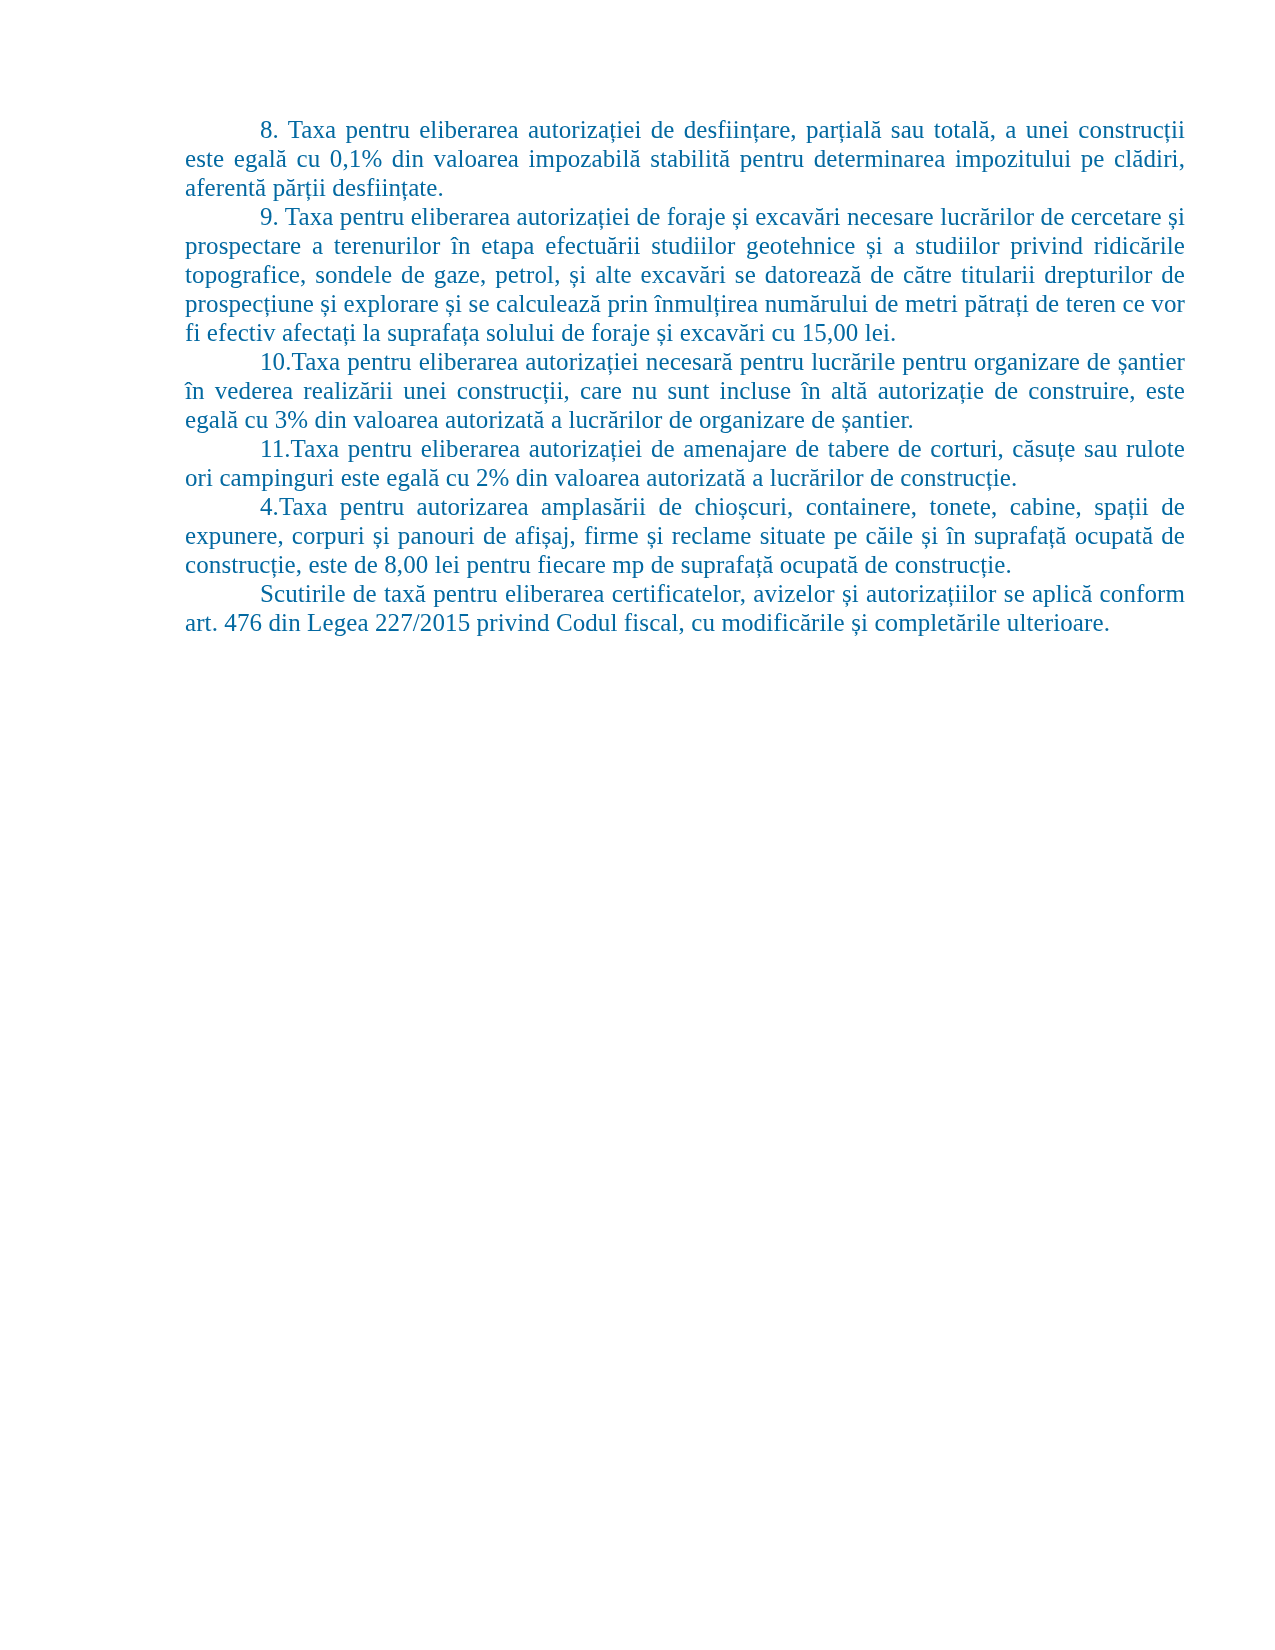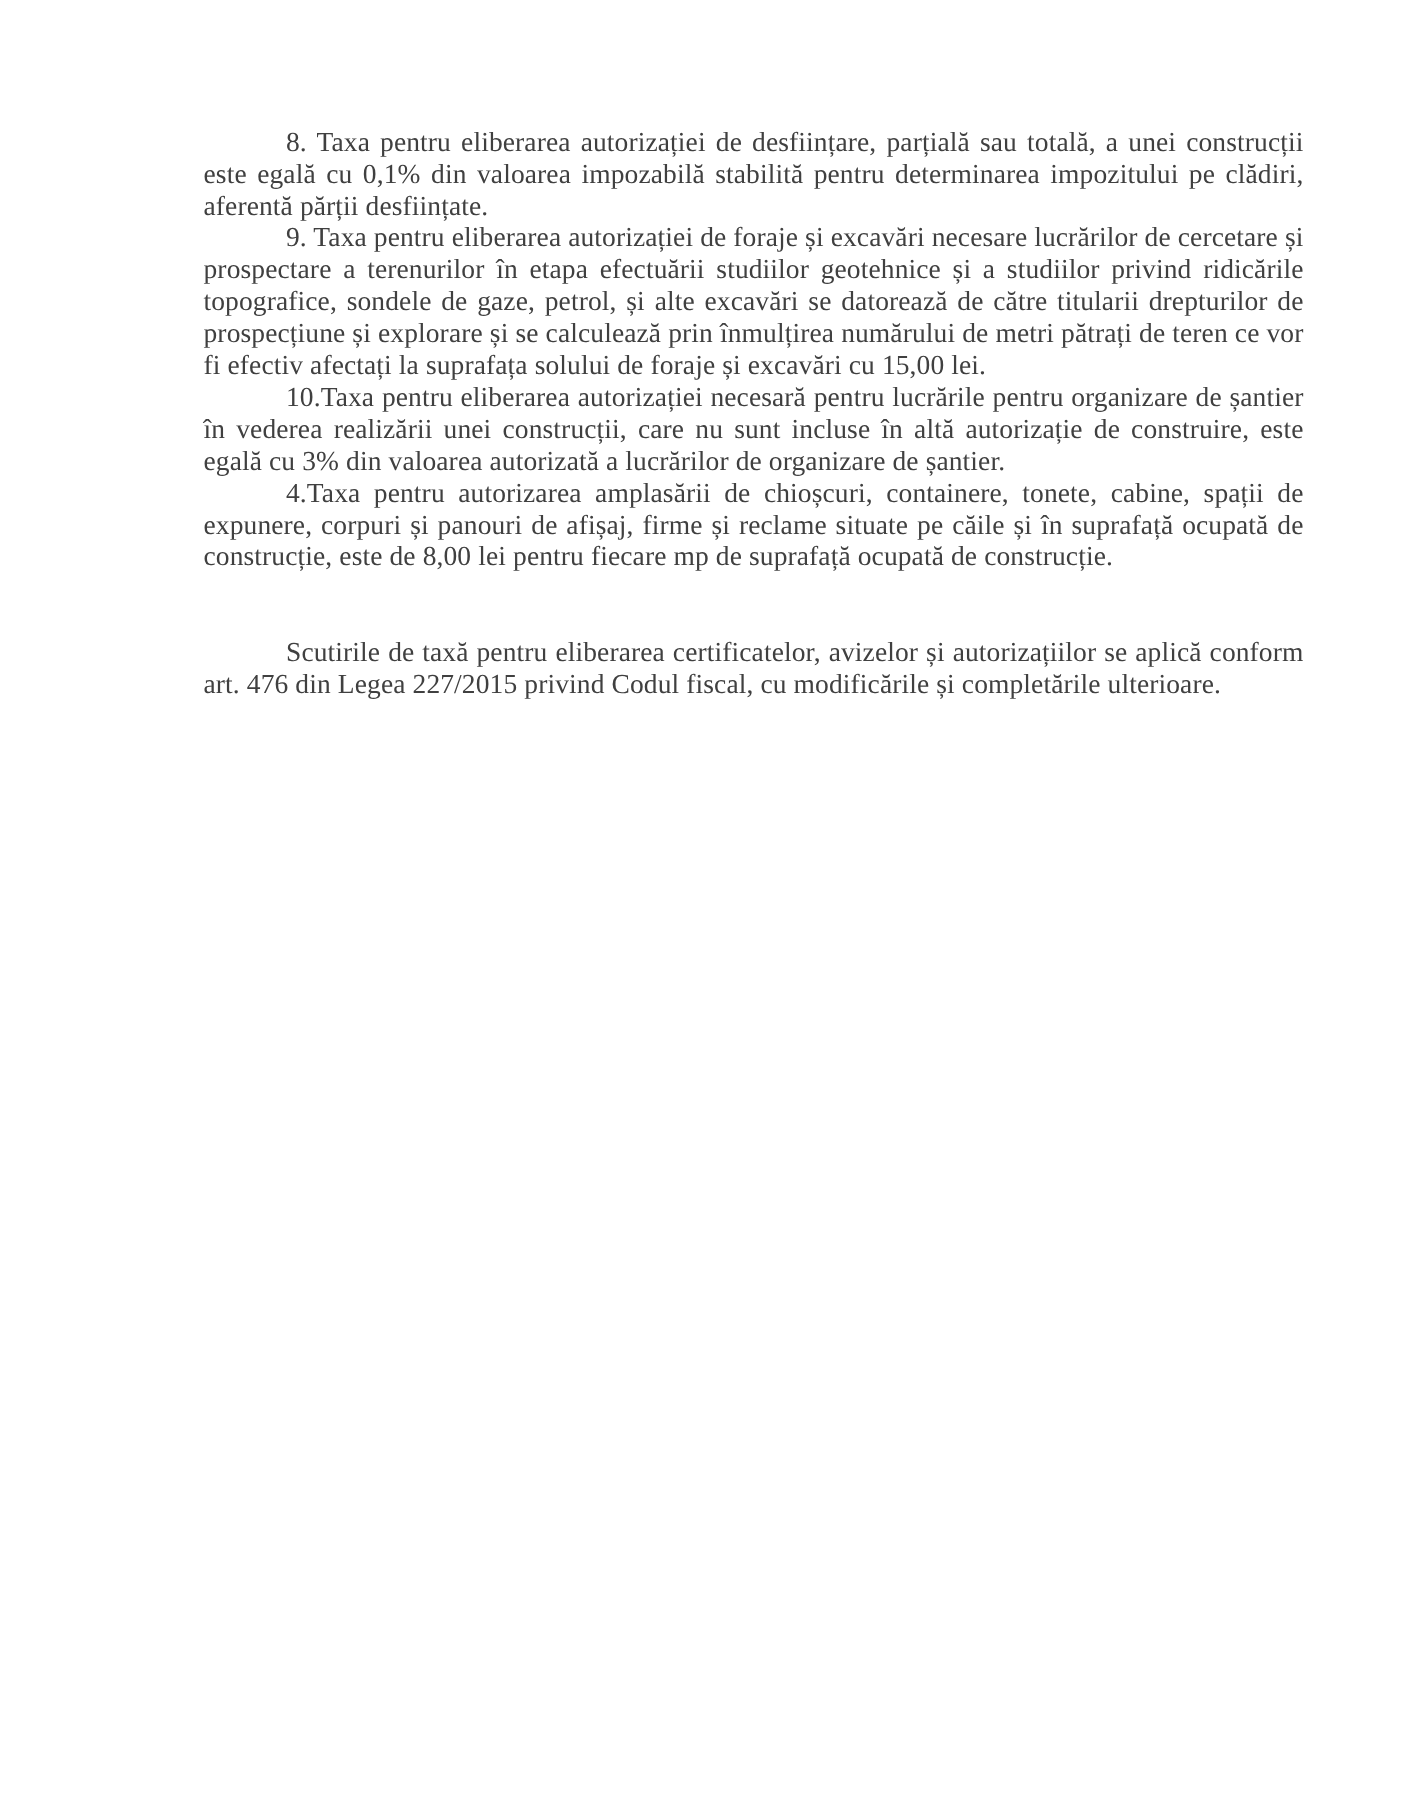--- a/index.html
+++ b/index.html
@@ -5,48 +5,48 @@
   html, body {
     margin: 0;
     padding: 0;
     background: #ffffff;
   }
   .page {
     position: relative;
     width: 1275px;
     height: 1650px;
     background: #ffffff;
-    color: #404040;
+    color: #0369a1;
     font-family: "Liberation Serif", "DejaVu Serif", serif;
     overflow: hidden;
   }
   .content {
     position: absolute;
     left: 185px;
     top: 115px;
     width: 1000px;
   }
   .content p {
     margin: 0;
     font-size: 25px;
     line-height: 29px;
     text-align: justify;
     text-indent: 75px;
     letter-spacing: 0.1px;
   }
   .content p + p {
   }
   .content p.closing {
-    margin-top: 58px;
   }
 </style>
 </head>
 <body>
 
 <div class="page">
   <div class="content">
     <p>8. Taxa pentru eliberarea autorizației de desființare, parțială sau totală, a unei construcții este egală cu 0,1% din valoarea impozabilă stabilită pentru determinarea impozitului pe clădiri, aferentă părții desființate.</p>
     <p>9. Taxa pentru eliberarea autorizației de foraje și excavări  necesare lucrărilor de cercetare și prospectare a terenurilor în etapa efectuării  studiilor geotehnice și a studiilor privind ridicările topografice, sondele de gaze, petrol, și alte excavări se datorează de către titularii drepturilor de prospecțiune și explorare și se calculează  prin înmulțirea numărului de  metri pătrați de teren ce vor fi efectiv afectați la suprafața solului  de foraje și excavări cu  15,00 lei.</p>
     <p>10.Taxa pentru eliberarea autorizației necesară pentru lucrările pentru organizare de șantier în vederea realizării unei construcții, care nu sunt incluse în altă autorizație de construire, este egală cu 3% din valoarea autorizată a lucrărilor de organizare de șantier.</p>
+    <p>11.Taxa pentru eliberarea autorizației de amenajare de tabere de corturi, căsuțe sau rulote ori campinguri este egală cu 2% din valoarea autorizată a lucrărilor de construcție.</p>
     <p>4.Taxa pentru autorizarea amplasării de chioșcuri, containere, tonete, cabine, spații de expunere, corpuri și panouri de afișaj, firme și reclame situate pe căile și în suprafață ocupată de construcție,  este de 8,00 lei pentru fiecare mp de suprafață ocupată de construcție.</p>
     <p class="closing">Scutirile de taxă pentru eliberarea certificatelor, avizelor și autorizațiilor se aplică conform art. 476 din Legea 227/2015 privind Codul fiscal, cu modificările și completările ulterioare.</p>
   </div>
 </div>
 
 </body></html>

